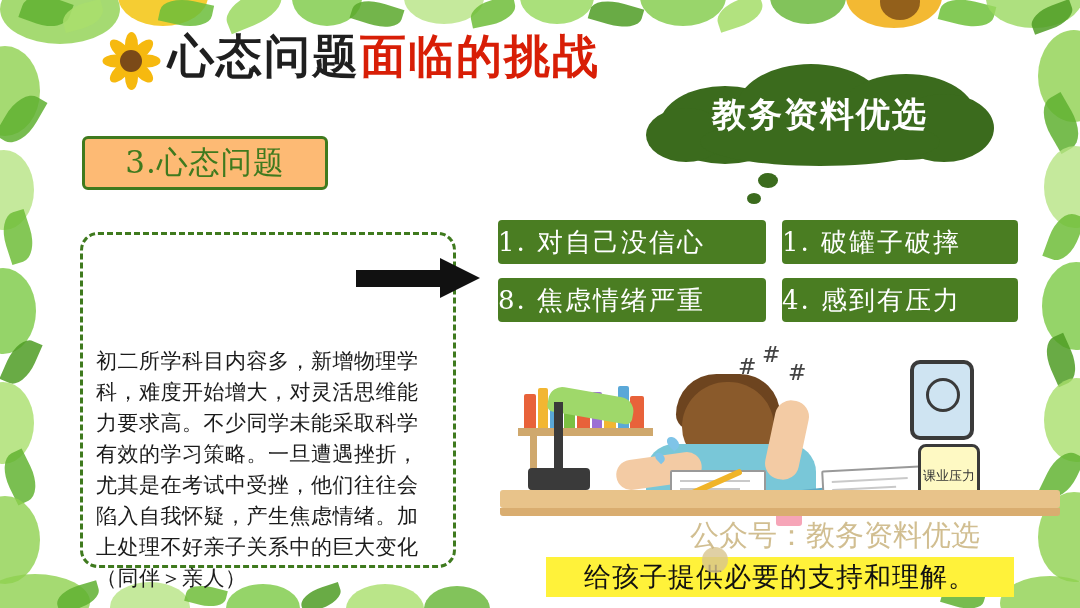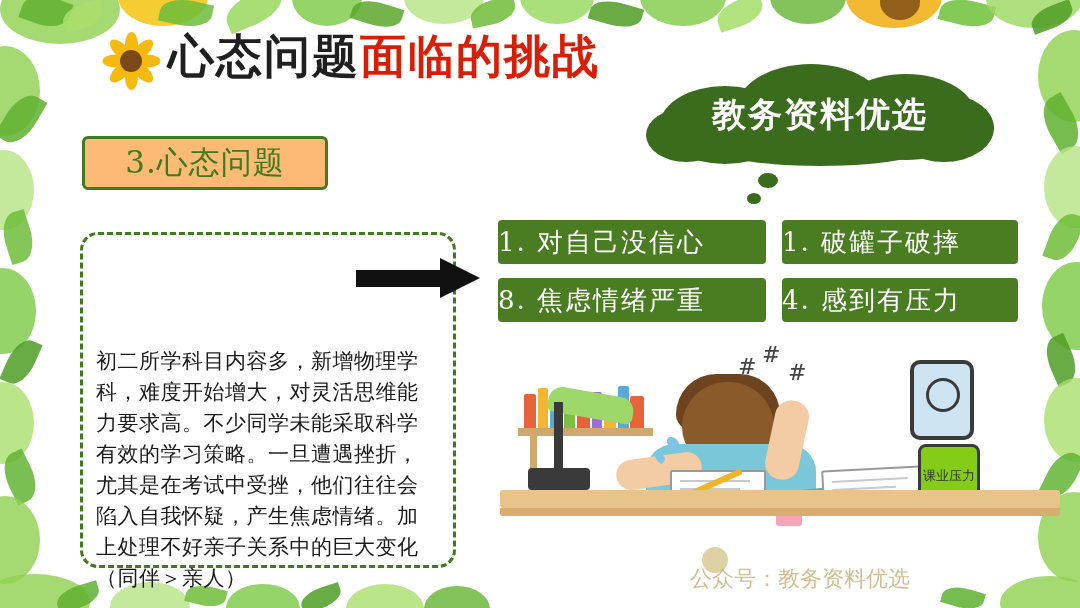--- a/index.html
+++ b/index.html
@@ -99,21 +99,21 @@
   .desk{position:absolute;left:30px;top:150px;width:560px;height:18px;background:#e8c38a;border-radius:3px;}
   .desk-shadow{position:absolute;left:30px;top:168px;width:560px;height:8px;background:#d9ad70;border-radius:0 0 3px 3px;}
   .shelf{position:absolute;left:48px;top:88px;width:135px;height:8px;background:#cfa86d;}
   .shelf-leg{position:absolute;left:60px;top:96px;width:7px;height:58px;background:#cfa86d;}
   .book{position:absolute;bottom:0;border-radius:2px 2px 0 0;}
   .lamp-base{position:absolute;left:58px;top:128px;width:62px;height:22px;background:#3a3a3a;border-radius:4px;}
   .lamp-pole{position:absolute;left:84px;top:62px;width:9px;height:70px;background:#3a3a3a;}
   .lamp-head{position:absolute;left:78px;top:52px;width:86px;height:26px;background:#9fd86a;border-radius:14px 14px 6px 6px;transform:rotate(10deg);}
   .clock{position:absolute;left:440px;top:20px;width:56px;height:72px;background:#cfe4f2;border:4px solid #3a3a3a;border-radius:10px;}
   .clock-face{position:absolute;left:12px;top:14px;width:28px;height:28px;border:3px solid #3a3a3a;border-radius:50%;}
-  .tag{position:absolute;left:448px;top:104px;width:56px;height:56px;background:#84cc16;border:3px solid #3a3a3a;border-radius:8px;
+  .tag{position:absolute;left:448px;top:104px;width:56px;height:56px;background:#fef9c3;border:3px solid #3a3a3a;border-radius:8px;
        display:flex;align-items:center;justify-content:center;text-align:center;font-size:13px;line-height:15px;color:#333;font-family:"DejaVu Serif", serif;}
   .person-head{position:absolute;left:212px;top:42px;width:92px;height:84px;background:#8a5a2b;border-radius:46px 46px 40px 40px;}
   .person-hair{position:absolute;left:206px;top:34px;width:104px;height:56px;background:#6d441f;border-radius:52px 52px 20px 20px;}
   .person-body{position:absolute;left:176px;top:104px;width:170px;height:56px;background:#79c7d8;border-radius:28px 28px 0 0;}
   .arm-l{position:absolute;left:146px;top:116px;width:86px;height:30px;background:#f3cba4;border-radius:16px;transform:rotate(-8deg);}
   .arm-r{position:absolute;left:300px;top:60px;width:34px;height:80px;background:#f3cba4;border-radius:16px;transform:rotate(12deg);}
   .paper{position:absolute;background:#ffffff;border:2px solid #999;border-radius:2px;}
   .pline{position:absolute;height:2px;background:#c9c9c9;}
   .pencil{position:absolute;left:216px;top:140px;width:58px;height:6px;background:#f0b429;transform:rotate(-24deg);border-radius:2px;}
   .ruler{position:absolute;left:316px;top:148px;width:64px;height:12px;background:#8ed0e8;border:2px solid #5ea9c4;border-radius:2px;transform:rotate(-6deg);}
@@ -124,21 +124,21 @@
   
   .banner{
     position:absolute;left:546px;top:557px;width:468px;height:40px;
     background:#fff23a;display:flex;align-items:center;justify-content:center;
     font-family:"DejaVu Serif", serif;font-size:27px;color:#111;letter-spacing:1px;
   }
 
   
   .watermark{
     position:absolute;left:690px;top:516px;
-    font-family:"Liberation Sans", sans-serif;font-size:22px;color:#c9b37e;opacity:.85;white-space:nowrap;margin-top:48px;
+    font-family:"Liberation Sans", sans-serif;font-size:29px;color:#c9b37e;opacity:.85;white-space:nowrap;
   }
   .wm-circle{position:absolute;left:702px;top:547px;width:26px;height:26px;border-radius:50%;background:#d8c48f;opacity:.8;}
 </style>
 </head>
 <body>
 
 <div class="slide">
 
   <div class="leafband top-band">
     <div class="blob" style="left:0px;top:-26px;width:120px;height:70px;background:#8fd14f;"></div>
@@ -288,17 +288,18 @@
 
     <div class="clock">
         <div class="clock-face"></div>
       </div>
     <div class="tag">课业压力</div>
 
     <div class="desk"></div>
     <div class="desk-shadow"></div>
   </div>
 
+  <div class="banner">给孩子提供必要的支持和理解。</div>
 
   <div class="wm-circle"></div>
   <div class="watermark">公众号：教务资料优选</div>
 
 </div>
 
 </body></html>

